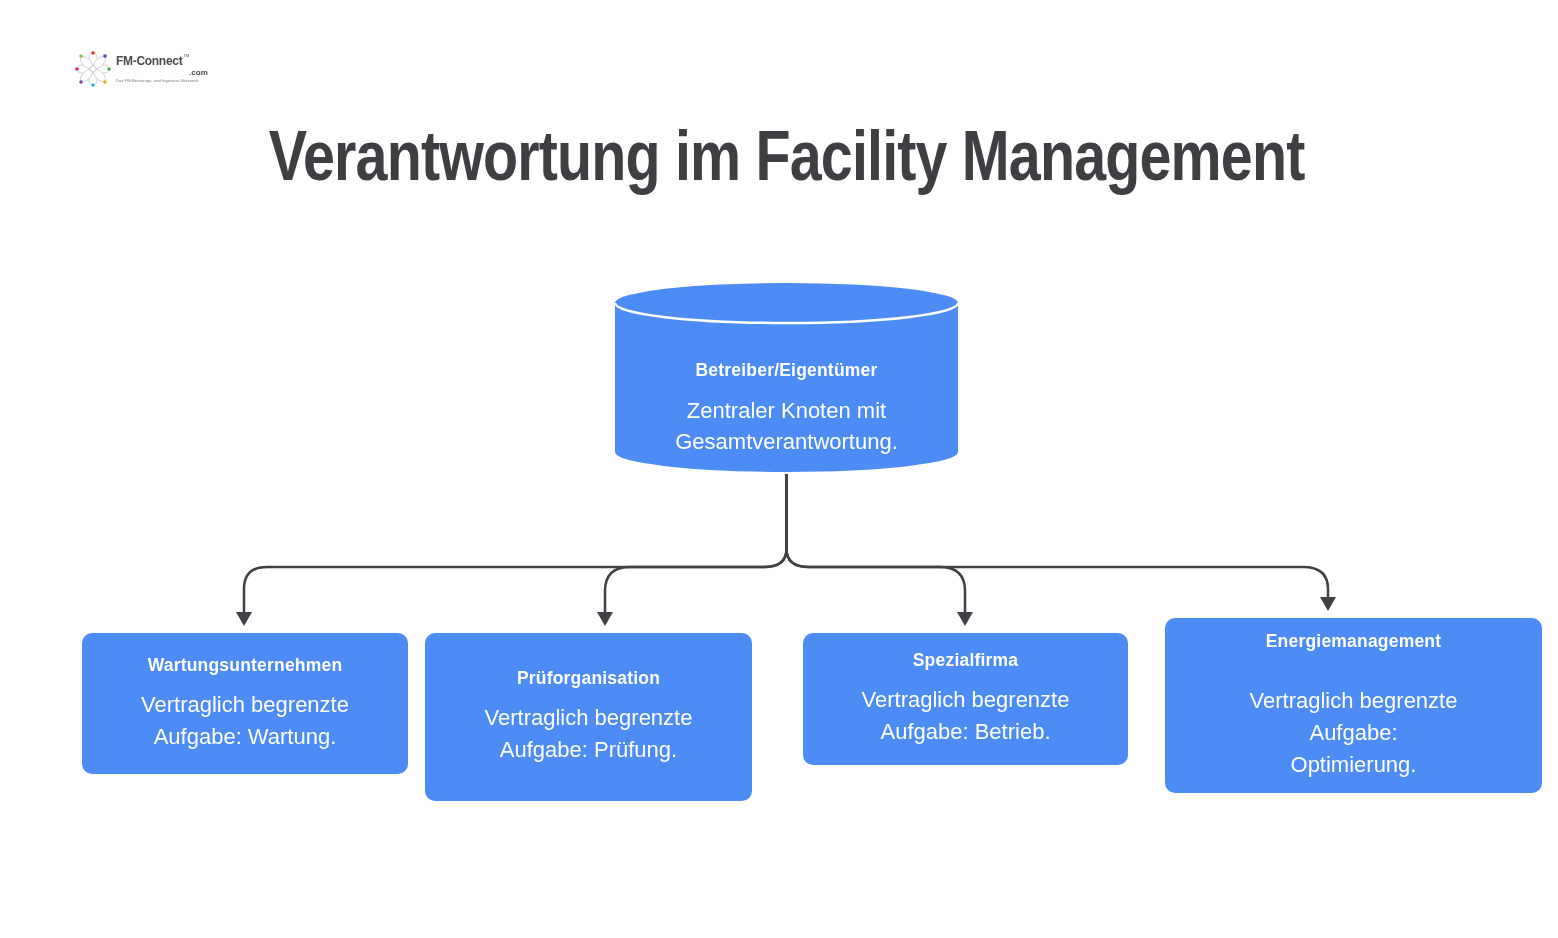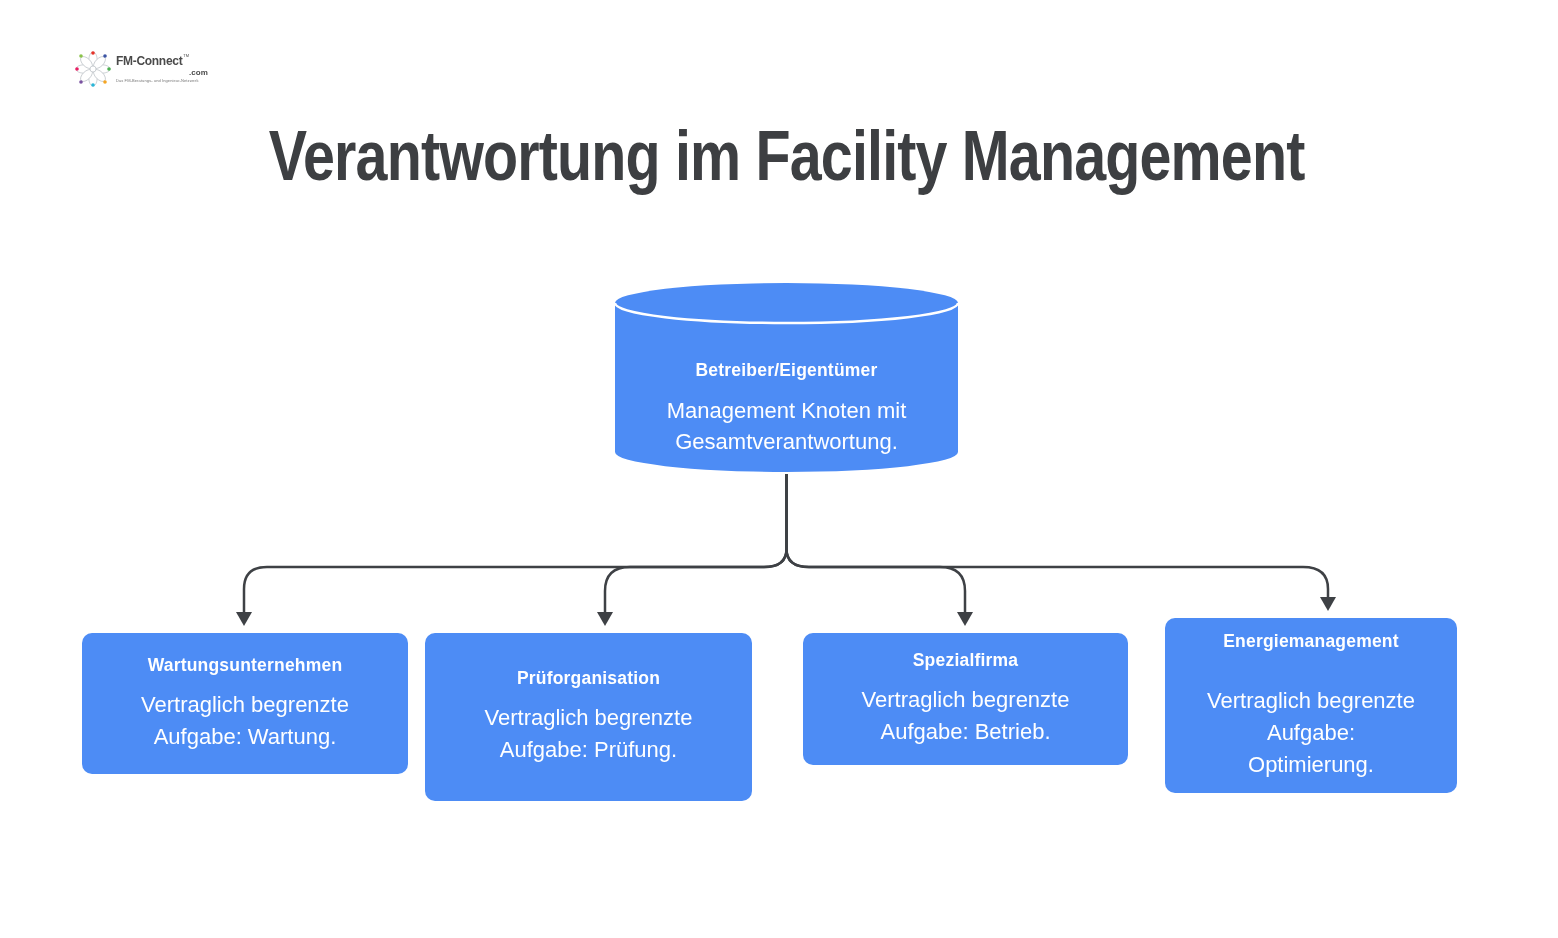--- a/index.html
+++ b/index.html
@@ -35,21 +35,21 @@
   
   .node-box{
     position:absolute;background:var(--node-blue,#4d8cf5);border-radius:10px;color:#fff;
     display:flex;flex-direction:column;align-items:center;justify-content:center;text-align:center;
   }
   .node-title{font-size:17.5px;font-weight:700;margin-bottom:13px;letter-spacing:0.2px;}
   .node-body{font-size:22px;line-height:32px;white-space:pre-line;}
   .box-1{left:82px;top:633px;width:326px;height:141px;text-align:center;}
   .box-2{left:425px;top:633px;width:327px;height:168px;}
   .box-3{left:803px;top:633px;width:325px;height:132px;}
-  .box-4{left:1165px;top:618px;width:292px;height:175px;gap:20px;}
+  .box-4{left:1165px;top:618px;width:377px;height:175px;gap:20px;}
 </style>
 </head>
 <body>
 
 <div class="canvas">
 
   <div class="logo">
     <svg class="logo-icon" viewBox="0 0 42 42">
       <g stroke="#b9bec4" stroke-width="0.7" fill="#ffffff">
         <ellipse cx="21" cy="12" rx="4.2" ry="8"></ellipse>
@@ -102,21 +102,21 @@
 
     <g>
       <path d="M615,303 L615,452 A171.5,20 0 0 0 958,452 L958,303 Z" fill="#4d8cf5"></path>
       <ellipse cx="786.5" cy="303" rx="171.5" ry="20" fill="#4d8cf5"></ellipse>
       <path d="M615,303 A171.5,20 0 0 0 958,303" fill="none" stroke="#ffffff" stroke-width="2.5"></path>
     </g>
   </svg>
 
   <div class="root-text">
     <div class="root-title">Betreiber/Eigentümer</div>
-    <div class="root-body">Management Knoten mit
+    <div class="root-body">Zentraler Knoten mit
 Gesamtverantwortung.</div>
   </div>
 
   <div class="node-box box-1">
     <div class="node-title">Wartungsunternehmen</div>
     <div class="node-body">Vertraglich begrenzte
 Aufgabe: Wartung.</div>
   </div>
   <div class="node-box box-2">
     <div class="node-title">Prüforganisation</div>

